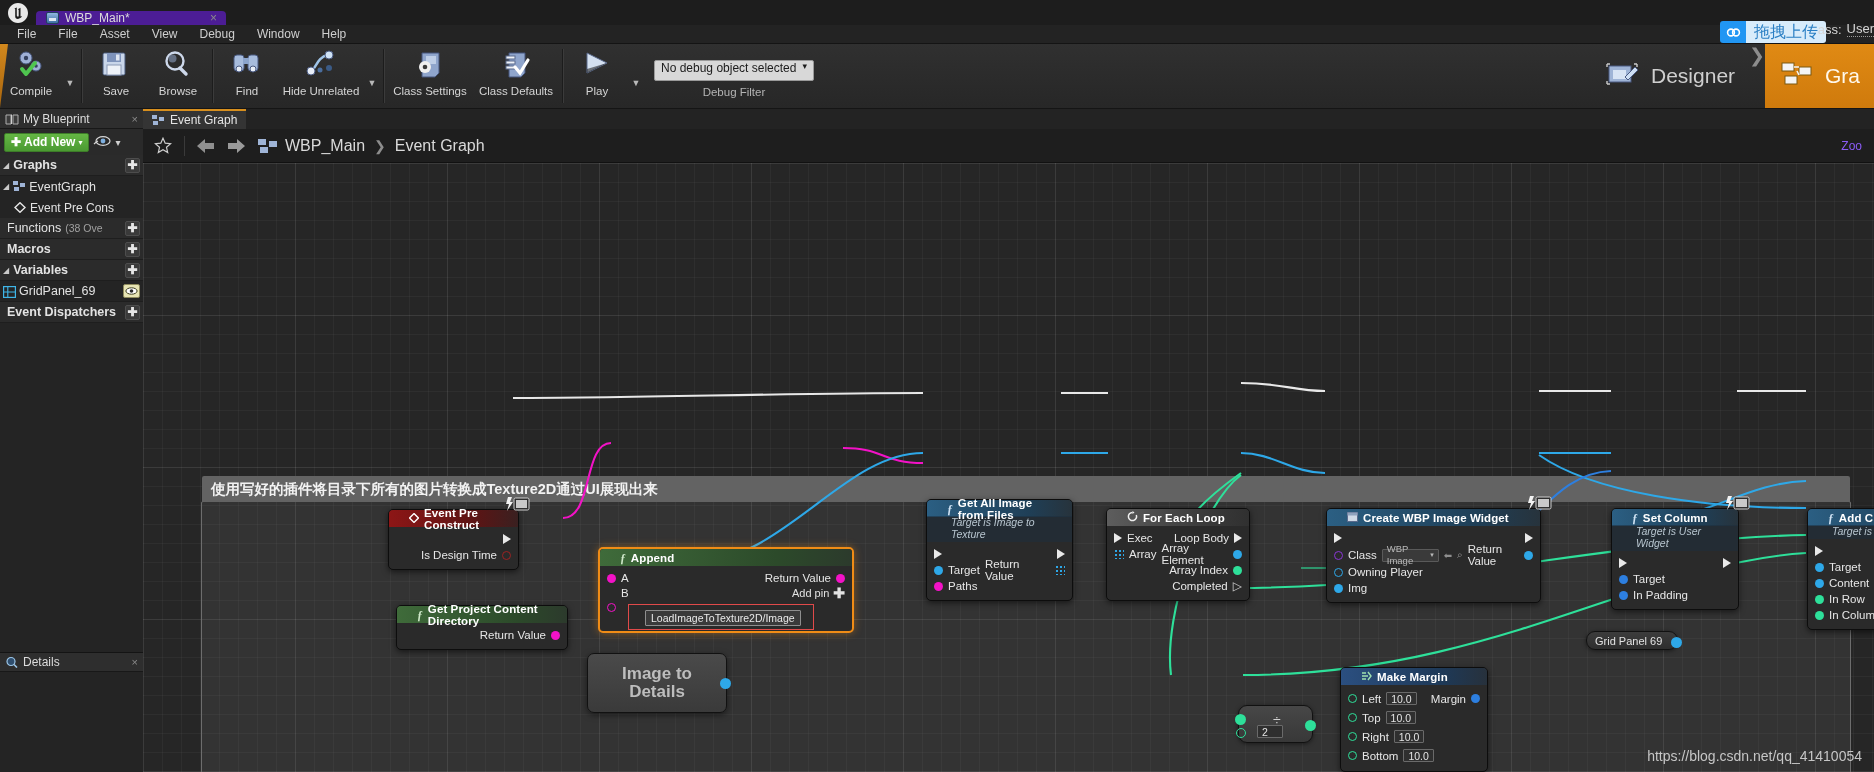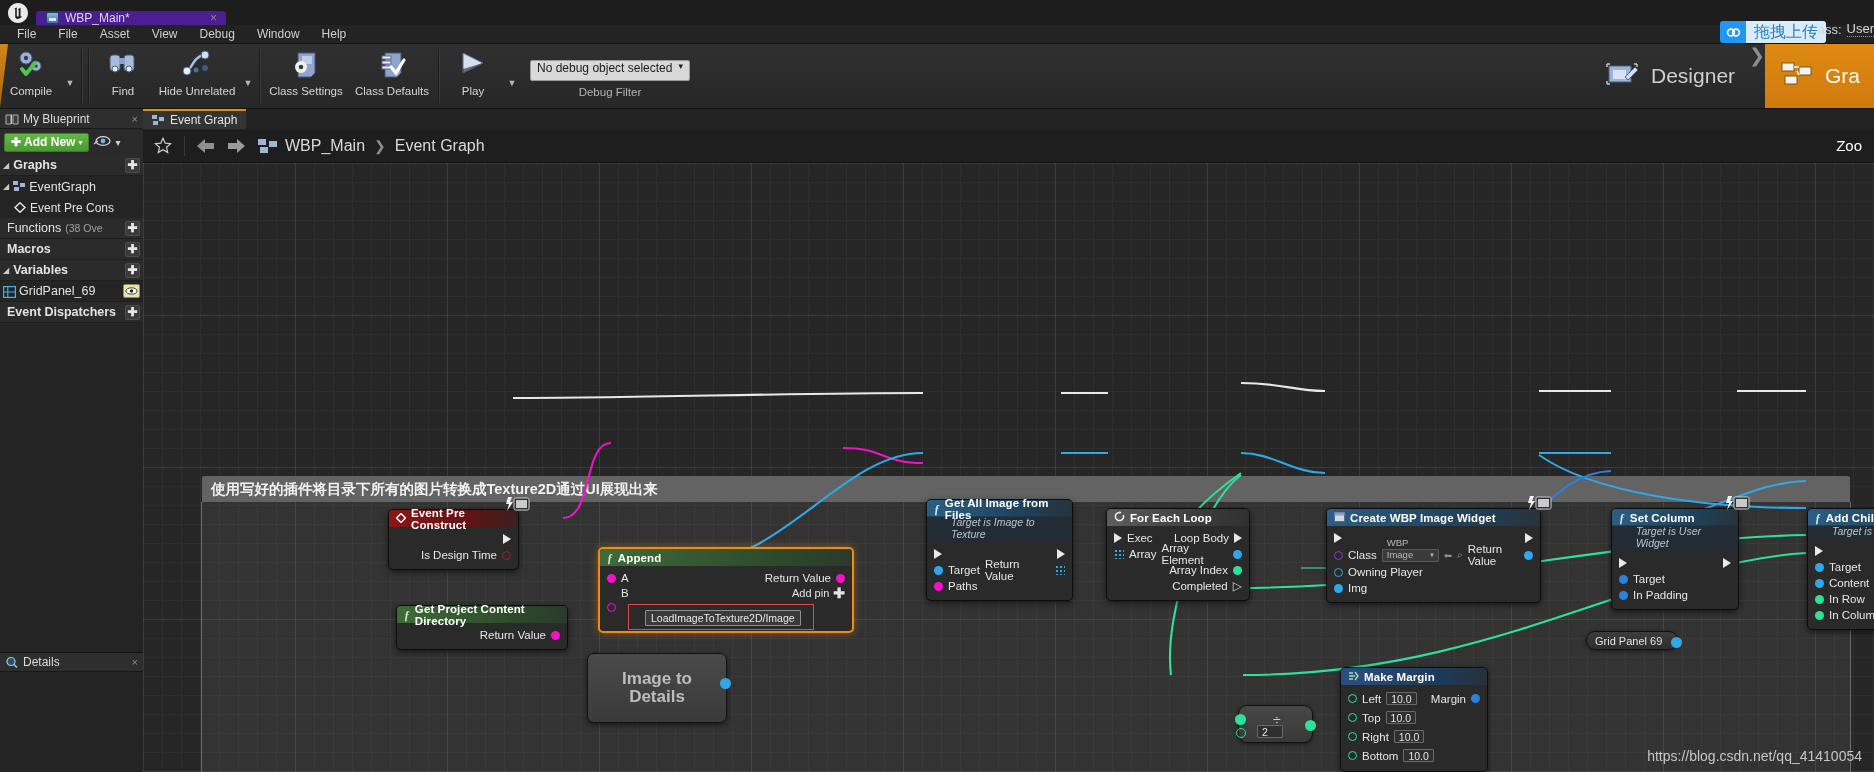--- a/index.html
+++ b/index.html
@@ -152,21 +152,21 @@
   .gtab .gicon{ width:13px; height:11px; }
   .graphbar{
     height:34px; background:#1e1e1e; display:flex; align-items:center; gap:2px;
     padding:0 6px; border-bottom:1px solid #111;
   }
   .gbtn{ width:28px; height:28px; display:flex; align-items:center; justify-content:center; color:#b9b9b9; }
   .gvsep{ width:1px; height:20px; background:#3a3a3a; margin:0 5px; }
   .breadcrumb{ display:flex; align-items:center; gap:9px; font-size:16px; color:#dadada; margin-left:6px; }
   .breadcrumb .bcsep{ color:#8d8d8d; font-size:14px; }
   .breadcrumb .bcicon{ width:18px; height:15px; }
-  .zoomlabel{ margin-left:auto; font-size:15px; color:#ffffff; padding-right:6px; }
+  .zoomlabel{ margin-left:auto; font-size:12px; color:#8b5cf6; padding-right:6px; }
 
   
   .canvas{ flex:1; position:relative; overflow:hidden; background:#262626; }
   .gridbg{
     position:absolute; inset:0;
     background-color:#262626;
     background-image:
       linear-gradient(to right, rgba(255,255,255,0.035) 1px, transparent 1px),
       linear-gradient(to bottom, rgba(255,255,255,0.035) 1px, transparent 1px),
       linear-gradient(to right, rgba(255,255,255,0.065) 1px, transparent 1px),
@@ -183,21 +183,21 @@
     font-weight:bold; border-radius:2px 2px 0 0;
   }
 
   
   .node{
     position:absolute; background:#2a2a2a; border:1px solid #0d0d0d; border-radius:5px;
     box-shadow:0 2px 6px rgba(0,0,0,.55); color:#e6e6e6; font-size:11.5px;
     overflow:visible;
   }
   .node .hdr{
-    height:17px; display:flex; align-items:center; gap:5px; padding:0 7px;
+    height:17px; display:flex; align-items:center; gap:5px; padding:0 20px;
     border-radius:4px 4px 0 0; font-size:11.5px; color:#fff; font-weight:bold;
     letter-spacing:.1px;
   }
   .node .hdr.ev{ background:linear-gradient(90deg,#8d1616,#5d1414 65%,#3a2020); }
   .node .hdr.fn{ background:linear-gradient(90deg,#2b5f83,#1f3f57 70%,#27333c); }
   .node .hdr.fng{ background:linear-gradient(90deg,#3f6b3a,#2c4a2a 70%,#2c3a2c); }
   .node .hdr.ctl{ background:linear-gradient(90deg,#5d5d5d,#3a3a3a 70%,#303030); }
   .node .hdr.mk{ background:linear-gradient(90deg,#2b4f80,#1e3957 70%,#27313c); }
   .node .sub{
     font-size:10.5px; font-style:italic; color:#b7c5cf; padding:0 7px 2px 24px;
@@ -223,21 +223,21 @@
   .cgreen{ color:#2ee09a; } .bggreen{ background:#2ee09a; }
   .cpurple{ color:#8a36d6; }
   .cred{ color:#9c2222; }
   .valbox{
     background:#2f2f2f; border:1px solid #6a6a6a; color:#e4e4e4; font-size:10.5px;
     padding:0 4px; height:13px; line-height:12px; border-radius:1px; min-width:26px;
   }
   .classsel{
     background:#3a3a3a; border:1px solid #5a5a5a; color:#b9b9b9; font-size:9.5px;
     padding:0 4px; height:13px; line-height:12px; border-radius:1px; display:flex;
-    align-items:flex-end; gap:17px;
+    align-items:center; gap:17px;
   }
   .addpin{ color:#e2e2e2; font-size:11px; display:flex; align-items:center; gap:4px; }
   .addpin b{ font-size:14px; line-height:10px; }
 
   .bubble{
     position:absolute; right:-13px; top:-13px; width:26px; height:20px;
   }
   .node.sel{ border:2px solid #f08c16; box-shadow:0 0 9px rgba(240,140,22,.45); }
   .redsel{ position:absolute; border:1px solid #e04a4a; }
   .tooltipbox{
@@ -308,20 +308,43 @@
             <path d="M8 20l4 5 9-11" stroke="#4fc54f" stroke-width="4" fill="none" stroke-linecap="round" stroke-linejoin="round"></path>
           </svg>
         </span>
         <span class="lbl">Compile</span>
       </div>
       <div class="tcaret">▼</div>
     </div>
 
     <div class="tsep"></div>
 
+    <div class="tgroup">
+      <div class="tbtn">
+        <span class="ico">
+          <svg width="30" height="30" viewBox="0 0 30 30">
+            <rect x="4" y="4" width="22" height="22" rx="1.5" fill="#c9d6ea" stroke="#46587a"></rect>
+            <rect x="8" y="4" width="14" height="9" fill="#7e93bb"></rect>
+            <rect x="8" y="16" width="14" height="10" fill="#eef2f8" stroke="#8b9ab5"></rect>
+            <rect x="17" y="5.5" width="3.5" height="6" fill="#dfe6f2"></rect>
+          </svg>
+        </span>
+        <span class="lbl">Save</span>
+      </div>
+      <div class="tbtn">
+        <span class="ico">
+          <svg width="30" height="30" viewBox="0 0 30 30">
+            <circle cx="14" cy="12" r="8.5" fill="#2b2b2b" stroke="#cdd8ea" stroke-width="2.4"></circle>
+            <circle cx="11.5" cy="9.5" r="4" fill="#7e8da8" opacity=".7"></circle>
+            <path d="M19 19l6 6" stroke="#cdd8ea" stroke-width="3.4" stroke-linecap="round"></path>
+          </svg>
+        </span>
+        <span class="lbl">Browse</span>
+      </div>
+    </div>
 
     <div class="tsep"></div>
 
     <div class="tgroup">
       <div class="tbtn">
         <span class="ico">
           <svg width="32" height="28" viewBox="0 0 32 28">
             <rect x="4" y="6" width="10" height="16" rx="3" fill="#a7bcdd" stroke="#4a5a82"></rect>
             <rect x="18" y="6" width="10" height="16" rx="3" fill="#a7bcdd" stroke="#4a5a82"></rect>
             <rect x="13" y="9" width="6" height="6" fill="#8ba4cc"></rect>
@@ -725,21 +748,21 @@
               <div class="left">
                 <span class="pin hollow cmag"></span>
               </div>
             </div>
           </div>
 
           <div class="redsel" style="left:28px; top:55px; width:186px; height:26px;"></div>
           <div class="tooltipbox" style="left:45px; top:61px;">LoadImageToTexture2D/Image</div>
         </div>
 
-        <div class="bignode" style="left:444px; top:490px; width:140px; height:70px;">
+        <div class="bignode" style="left:444px; top:490px; width:140px; height:60px;">
           <div style="display:flex;flex-direction:column;align-items:center">
             <span>Image to</span>
             <span>Details</span>
           </div>
           <span class="pin bgblue" style="position:absolute;right:-5px;top:24px;width:11px;height:11px;"></span>
         </div>
 
         <div class="node" style="left:783px; top:336px; width:147px;">
           <div class="hdr fn">
             <span style="font-style:italic;font-family:'Liberation Serif',serif;color:#cfe2f3;">ƒ</span>

